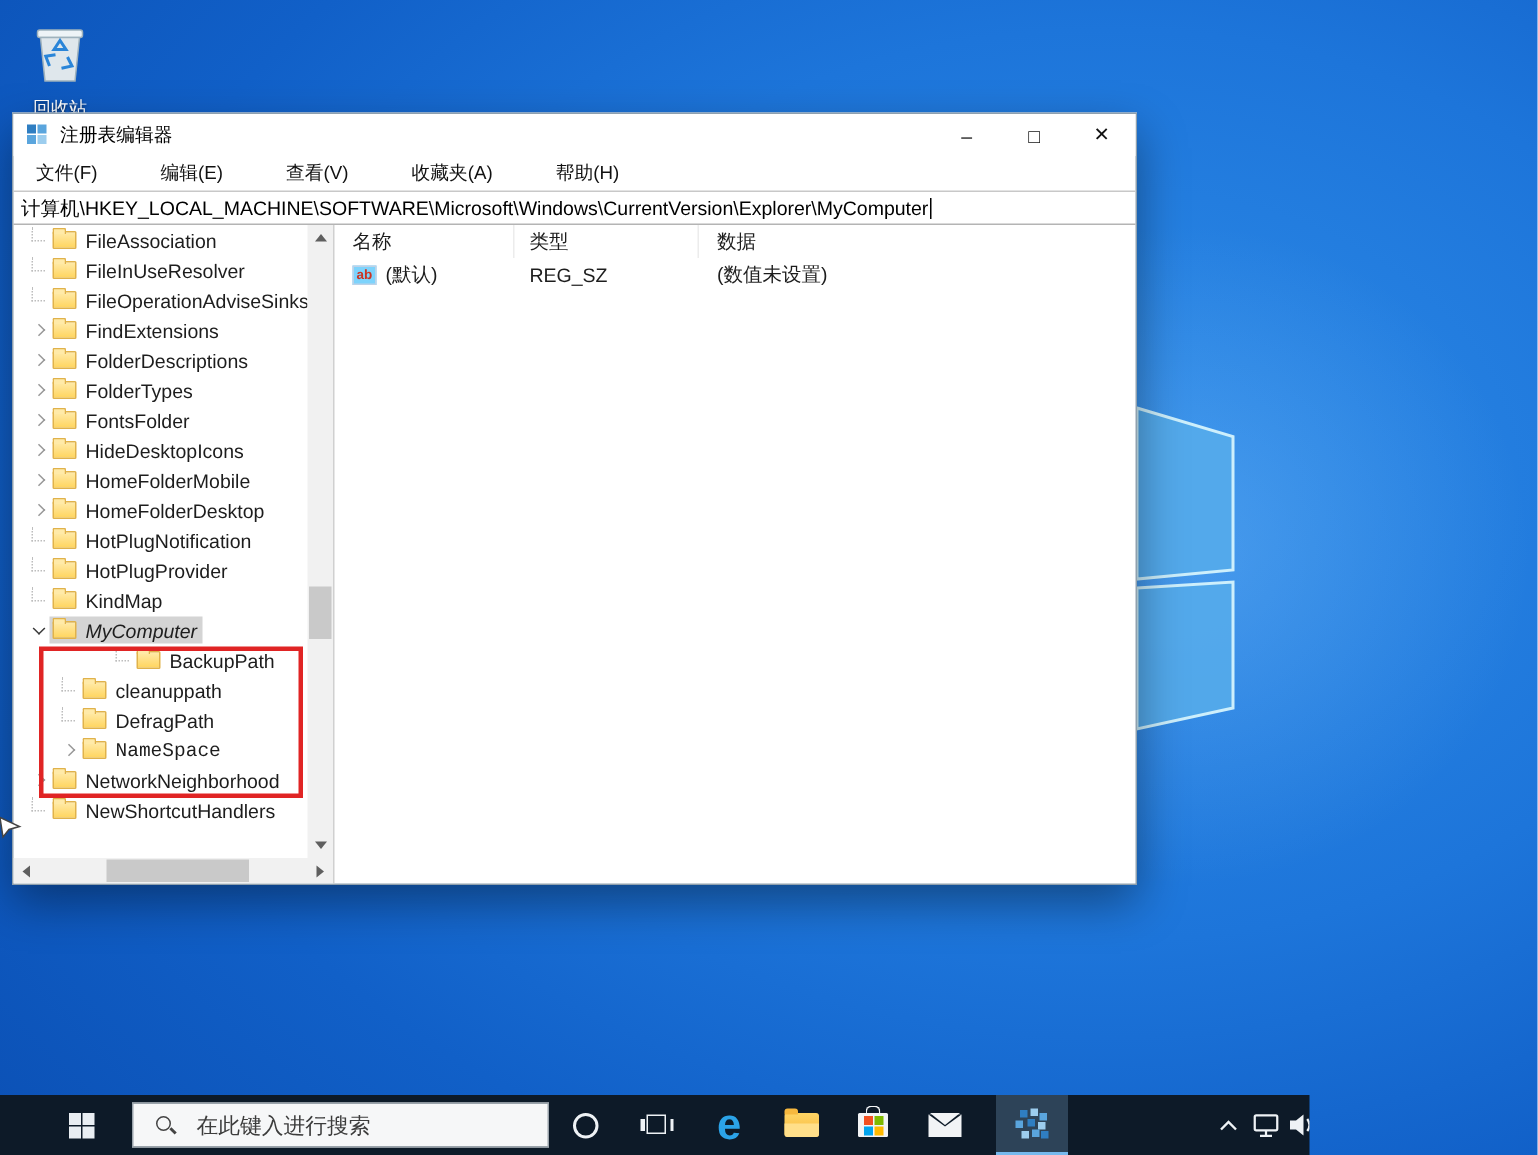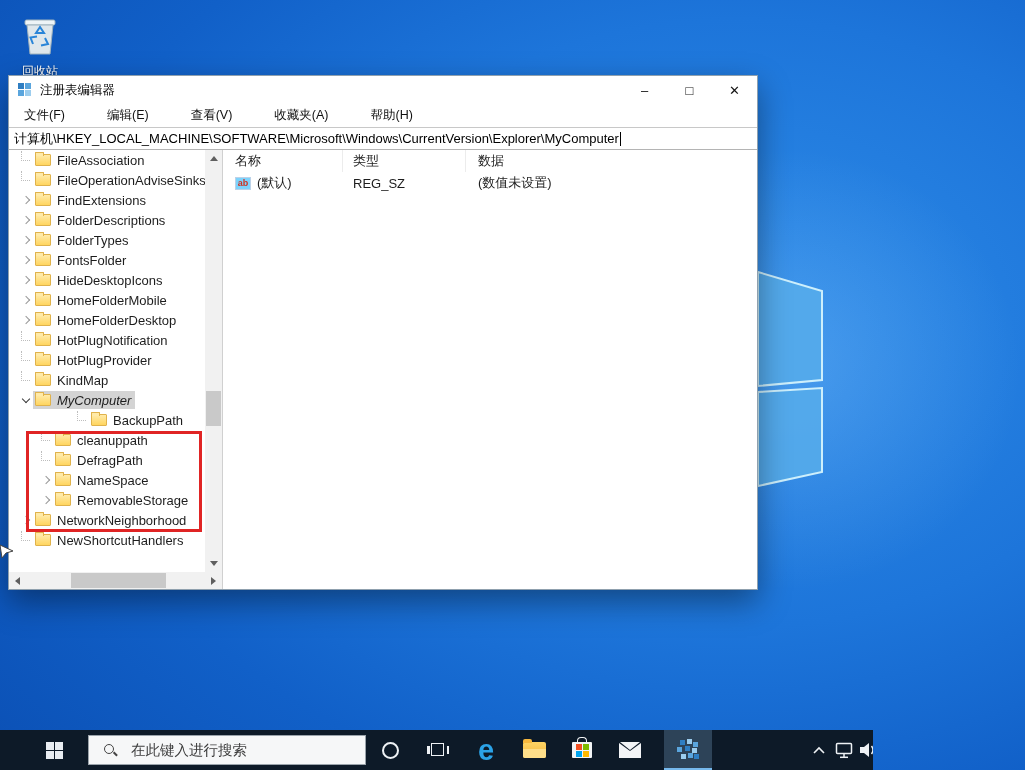--- a/index.html
+++ b/index.html
@@ -168,20 +168,29 @@
               <span class="folder"></span>
               <span>FileAssociation</span>
             </span>
           </div>
           <div class="trow" style="padding-left: 9px;">
             <span class="expcell">
               <i class="conn"></i>
             </span>
             <span class="rowc">
               <span class="folder"></span>
+              <span>FileInUseResolver</span>
+            </span>
+          </div>
+          <div class="trow" style="padding-left: 9px;">
+            <span class="expcell">
+              <i class="conn"></i>
+            </span>
+            <span class="rowc">
+              <span class="folder"></span>
               <span>FileOperationAdviseSinks</span>
             </span>
           </div>
           <div class="trow" style="padding-left: 9px;">
             <span class="expcell">
               <i class="chev right"></i>
             </span>
             <span class="rowc">
               <span class="folder"></span>
               <span>FindExtensions</span>
@@ -297,36 +306,27 @@
           </div>
           <div class="trow" style="padding-left: 29px;">
             <span class="expcell">
               <i class="conn"></i>
             </span>
             <span class="rowc">
               <span class="folder"></span>
               <span>DefragPath</span>
             </span>
           </div>
-          <div class="trow" style="padding-left: 29px;">
+          <div class="trow" style="padding-left: 29px; font-family: Liberation Mono, monospace;">
             <span class="expcell">
               <i class="chev right"></i>
             </span>
             <span class="rowc">
               <span class="folder"></span>
               <span>NameSpace</span>
-            </span>
-          </div>
-          <div class="trow" style="padding-left: 29px;">
-            <span class="expcell">
-              <i class="chev right"></i>
-            </span>
-            <span class="rowc">
-              <span class="folder"></span>
-              <span>RemovableStorage</span>
             </span>
           </div>
           <div class="trow" style="padding-left: 9px;">
             <span class="expcell">
               <i class="chev right"></i>
             </span>
             <span class="rowc">
               <span class="folder"></span>
               <span>NetworkNeighborhood</span>
             </span>

